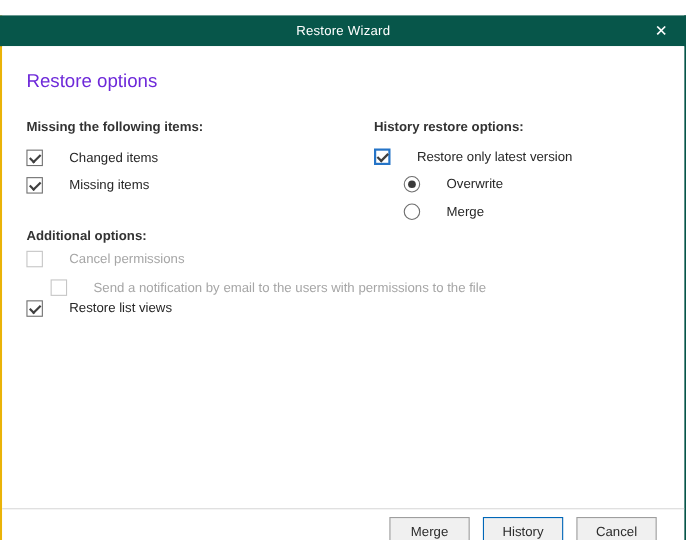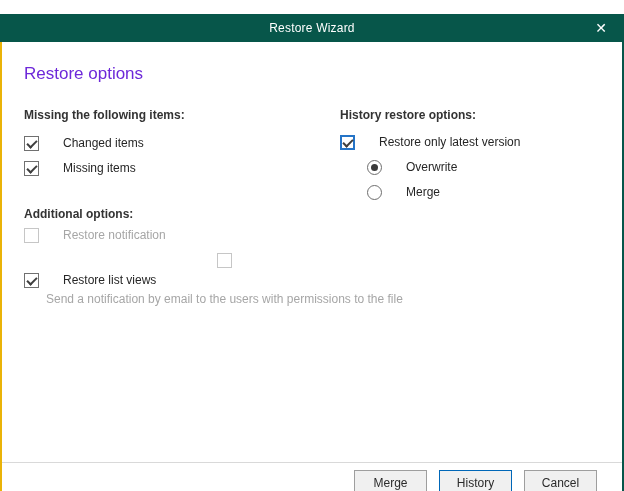--- a/index.html
+++ b/index.html
@@ -121,24 +121,24 @@
 
     <div class="row" style="left:22px; top:118px;">
       <span class="cb checked"></span>
       <span class="lbl">Missing items</span>
     </div>
 
     <div class="section-label" style="left:22px; top:165px;">Additional options:</div>
 
     <div class="row disabled" style="left:22px; top:185px;">
       <span class="cb disabled"></span>
-      <span class="lbl">Restore notification</span>
+      <span class="lbl">Cancel permissions</span>
     </div>
 
-    <div class="row disabled" style="left:44px; top:211px;flex-direction:column;">
+    <div class="row disabled" style="left:44px; top:211px;">
       <span class="cb disabled"></span>
       <span class="lbl">Send a notification by email to the users with permissions to the file</span>
     </div>
 
     <div class="row" style="left:22px; top:230px;">
       <span class="cb checked"></span>
       <span class="lbl">Restore list views</span>
     </div>
 
     <div class="section-label" style="left:338px; top:66px;">History restore options:</div>

